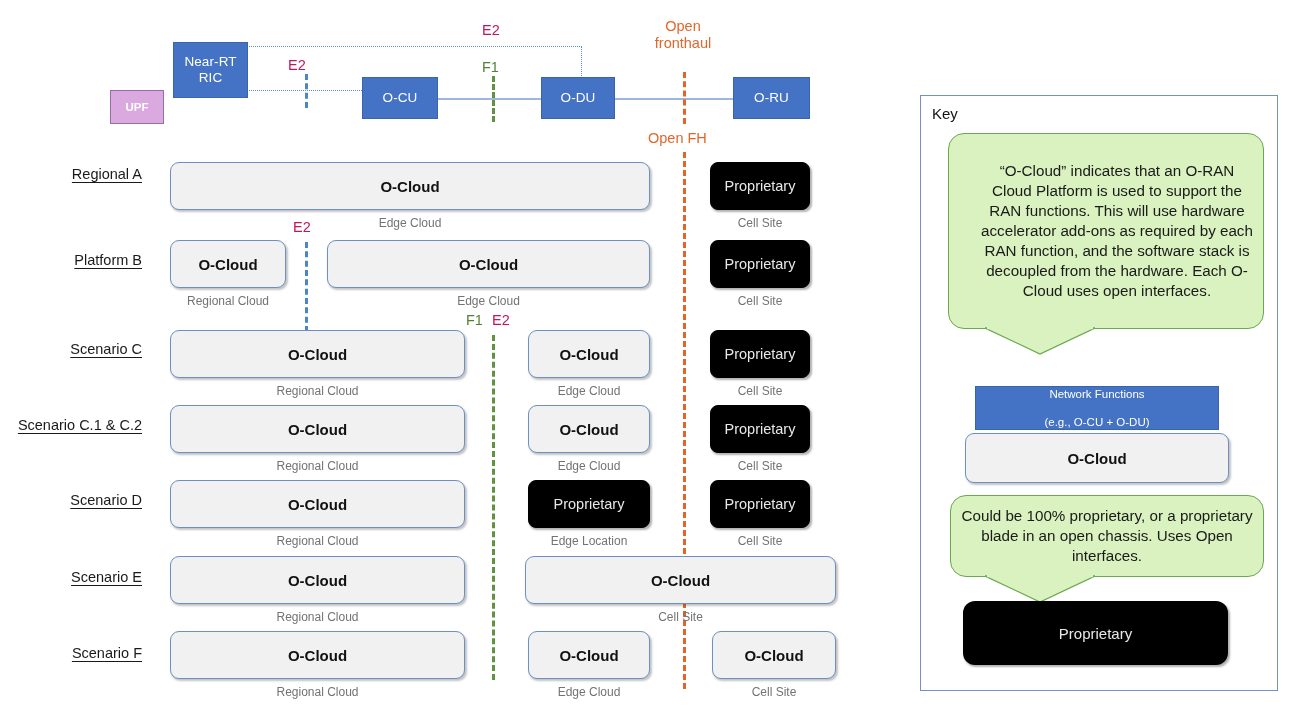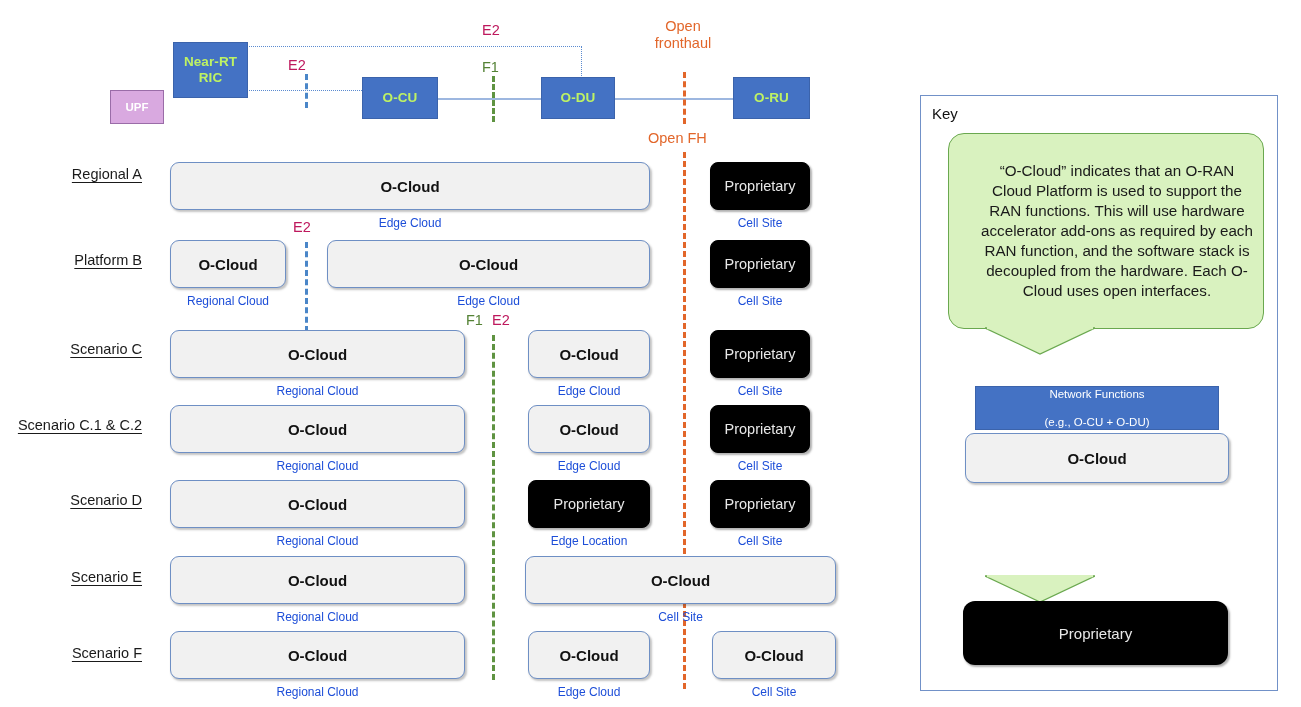--- a/index.html
+++ b/index.html
@@ -10,23 +10,23 @@
     overflow:hidden;
     position:relative;
   }
   .stage{position:absolute;left:0;top:0;width:1301px;height:707px;}
 
   
   .abs{position:absolute;box-sizing:border-box;}
 
   
   .nf-box{
-    background:#4472c4;border:1px solid #3b63ab;color:#bef264;
+    background:#4472c4;border:1px solid #3b63ab;color:#ffffff;
     display:flex;align-items:center;justify-content:center;text-align:center;
-    font-size:13.5px;line-height:1.15;letter-spacing:.1px;font-weight:bold;
+    font-size:13.5px;line-height:1.15;letter-spacing:.1px;
   }
   .upf-box{
     background:#d9a9e0;border:1.5px solid #9a6ca8;color:#ffffff;
     display:flex;align-items:center;justify-content:center;
     font-size:11.5px;font-weight:600;
   }
   .chain-line{background:#9db7e0;height:1.5px;}
 
   
   .dot-h{border-top:1.6px dotted #5b8bd0;}
@@ -55,21 +55,21 @@
     font-size:15px;font-weight:bold;color:#111111;
     box-shadow:1.5px 2px 2px rgba(60,60,60,.30);
   }
   .prop-box{
     background:#000000;border:1.2px solid #000000;border-radius:8px;
     display:flex;align-items:center;justify-content:center;
     font-size:14.5px;color:#e8e8e8;
     box-shadow:1.5px 2px 2px rgba(60,60,60,.40);
   }
   .cap{
-    position:absolute;font-size:12px;color:#1d4ed8;text-align:center;
+    position:absolute;font-size:12px;color:#737373;text-align:center;
     white-space:nowrap;
   }
 
   
   .key-panel{
     position:absolute;border:1.6px solid #7191c8;background:#ffffff;
   }
   .key-title{position:absolute;font-size:15px;color:#111;}
   .callout{
     position:absolute;background:#d9f2bf;border:1.3px solid #6aa84f;
@@ -246,20 +246,21 @@
 
   <div class="key-nf" style="left:975px;top:386px;width:242px;height:42px;flex-direction:column;">
     <span>Network Functions</span>
     <span>(e.g., O-CU + O-DU)</span>
   </div>
 
   <div class="key-cloud" style="left:965px;top:433px;width:262px;height:48px;">
     <span>O-Cloud</span>
   </div>
 
+  <div class="callout" style="left:950px;top:495px;width:314px;height:82px;">Could be 100% proprietary, or a proprietary blade in an open chassis. Uses Open interfaces.</div>
   <svg class="abs" style="left:985px;top:575px;width:110px;height:28px;">
     <polygon points="0,1 110,1 55,27" fill="#d9f2bf" stroke="#6aa84f" stroke-width="1.3"></polygon>
     <line x1="2" y1="1" x2="108" y2="1" stroke="#d9f2bf" stroke-width="2.4"></line>
   </svg>
 
   <div class="key-prop" style="left:963px;top:601px;width:265px;height:64px;">
     <span>Proprietary</span>
   </div>
 
 </div>

